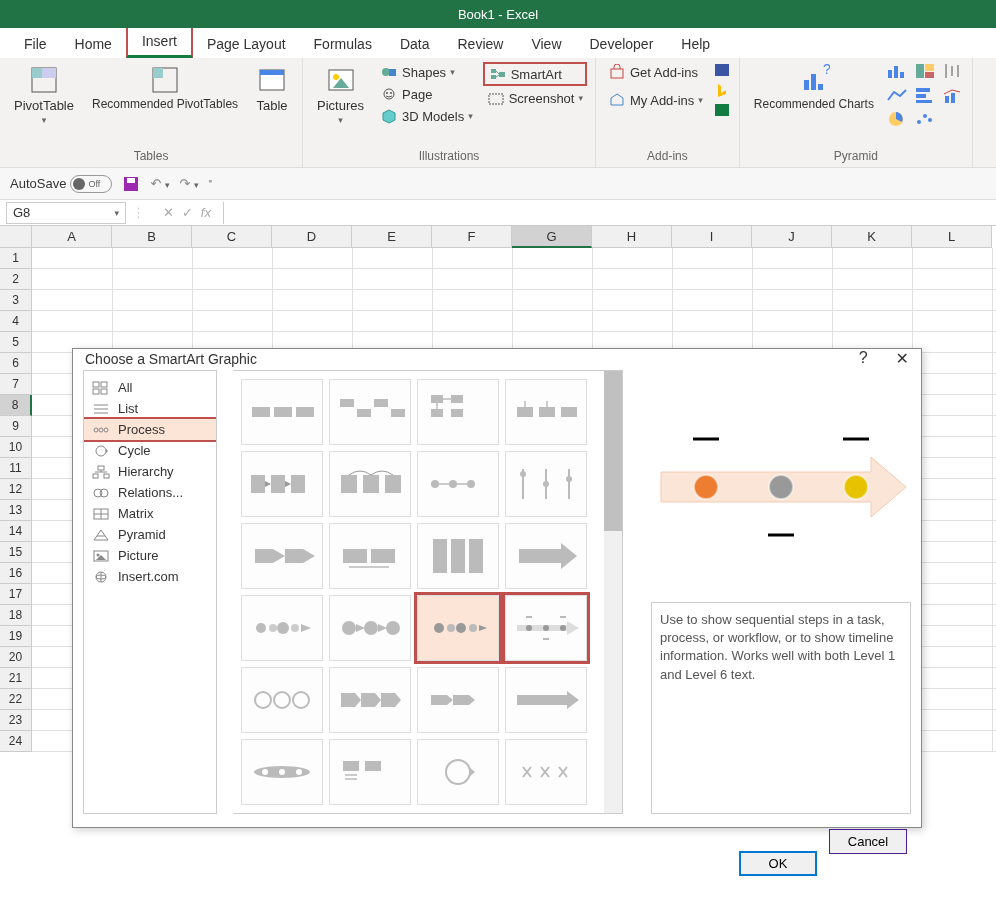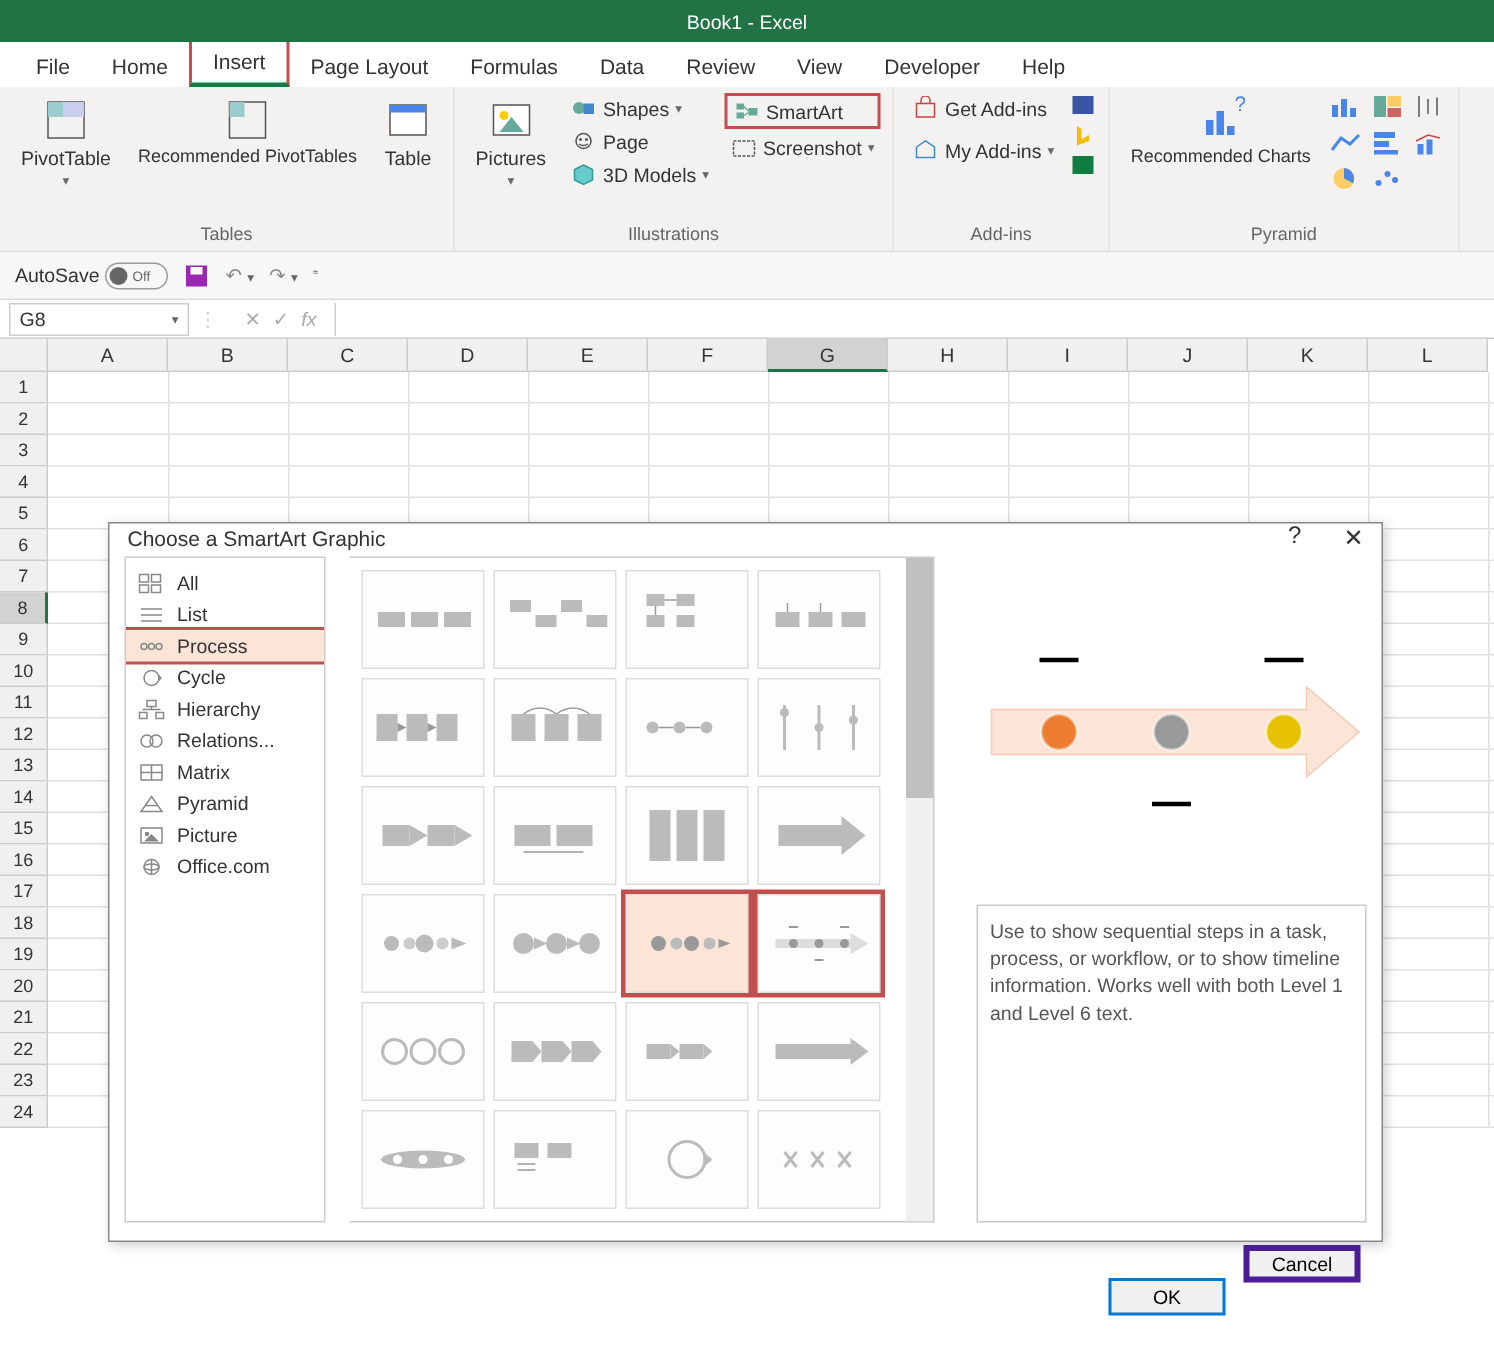--- a/index.html
+++ b/index.html
@@ -69,21 +69,21 @@
   .gallery-grid { padding: 8px; display: grid; grid-template-columns: repeat(4, 82px); grid-auto-rows: 66px; gap: 6px; }
   .thumb { border: 1px solid #ddd; background: #fdfdfd; display: flex; align-items: center; justify-content: center; cursor: pointer; }
   .thumb svg { width: 70px; height: 50px; }
   .thumb.hl { outline: 3px solid #c0504d; }
   .thumb.sel { background: #fce4d6; }
   .dlg-preview { flex: 1; padding: 2px 0 0 12px; display: flex; flex-direction: column; }
   .prev-img { height: 230px; display: flex; align-items: center; justify-content: center; }
   .prev-name { font-size: 14px; font-weight: 600; padding: 4px 0 6px; }
   .prev-desc { border: 1px solid #ccc; padding: 8px; font-size: 13px; color: #555; flex: 1; line-height: 1.4; }
   .dlg-btns { height: 38px; display: flex; justify-content: flex-end; align-items: center; gap: 12px; padding: 0 14px; }
-  .dlg-btn { width: 78px; height: 25px; border: 4px solid #4c1d95; background: #f0f0f0; font-size: 13px; cursor: pointer; }
+  .dlg-btn { width: 78px; height: 25px; border: 1px solid #4c1d95; background: #f0f0f0; font-size: 13px; cursor: pointer; }
   .dlg-btn.primary { border: 2px solid #0078d4; margin-top: 44px; }
 
   .caret { font-size: 9px; color: #666; }
 </style>
 </head>
 <body>
 
 <div class="titlebar">
   <span class="title-text">Book1 - Excel</span>
 </div>
@@ -823,21 +823,21 @@
             <polygon points="4,11 9,6 14,11" fill="#888"></polygon>
           </svg>
           <span>Picture</span>
         </div>
       <div class="cat-item">
           <svg viewBox="0 0 18 14">
             <circle cx="9" cy="7" r="5" fill="none" stroke="#888"></circle>
             <ellipse cx="9" cy="7" rx="5" ry="2" fill="none" stroke="#888"></ellipse>
             <line x1="9" y1="2" x2="9" y2="12" stroke="#888"></line>
           </svg>
-          <span>Office.com</span>
+          <span>Insert.com</span>
         </div>
     </div>
 
     <div class="dlg-gallery">
       <div class="gallery-grid" id="gallery-grid">
           <div class="thumb">
             <svg viewBox="0 0 70 50">
               <rect x="5" y="20" width="18" height="10" fill="#bbb"></rect>
               <rect x="27" y="20" width="18" height="10" fill="#bbb"></rect>
               <rect x="49" y="20" width="18" height="10" fill="#bbb"></rect>

